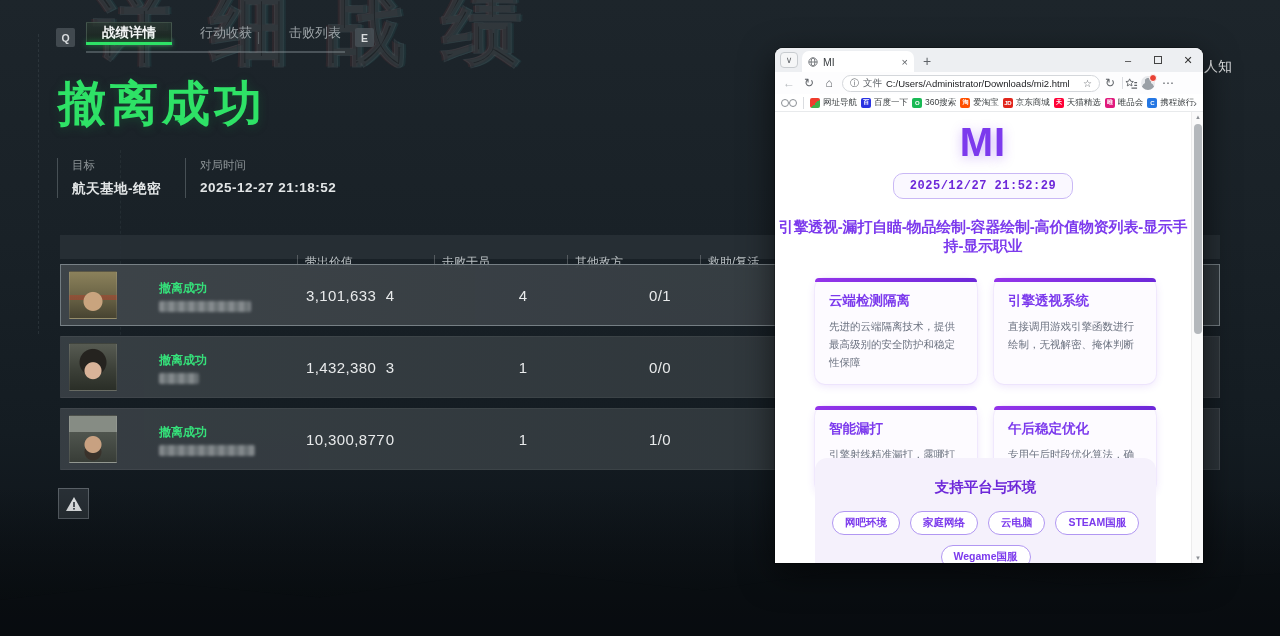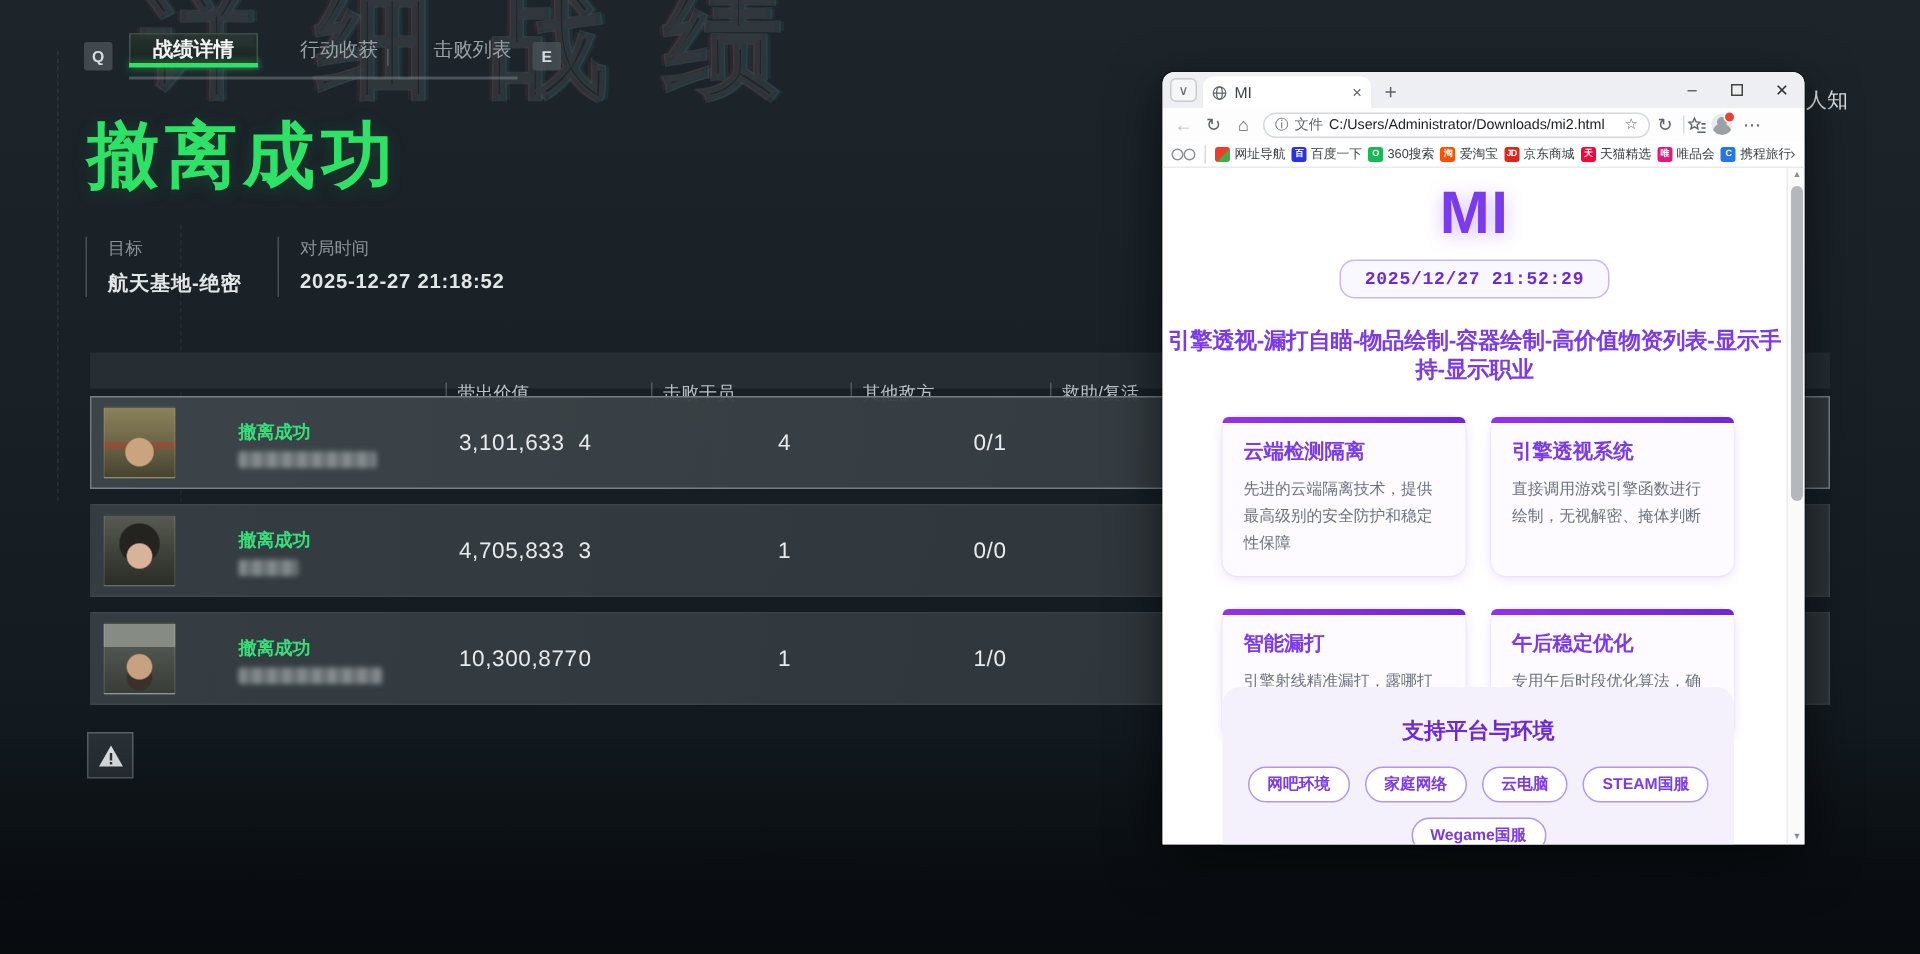--- a/index.html
+++ b/index.html
@@ -222,21 +222,21 @@
     <div class="name-blur nb1"></div>
     <span class="cell v">3,101,633</span>
     <span class="cell k">4</span>
     <span class="cell o">4</span>
     <span class="cell r">0/1</span>
   </div>
   <div class="trow r2">
     <div class="avatar av2"></div>
     <span class="row-status">撤离成功</span>
     <div class="name-blur nb2"></div>
-    <span class="cell v">4,705,833</span>
+    <span class="cell v">1,432,380</span>
     <span class="cell k">3</span>
     <span class="cell o">1</span>
     <span class="cell r">0/0</span>
   </div>
   <div class="trow r3">
     <div class="avatar av3"></div>
     <span class="row-status">撤离成功</span>
     <div class="name-blur nb3"></div>
     <span class="cell v">10,300,877</span>
     <span class="cell k">0</span>

